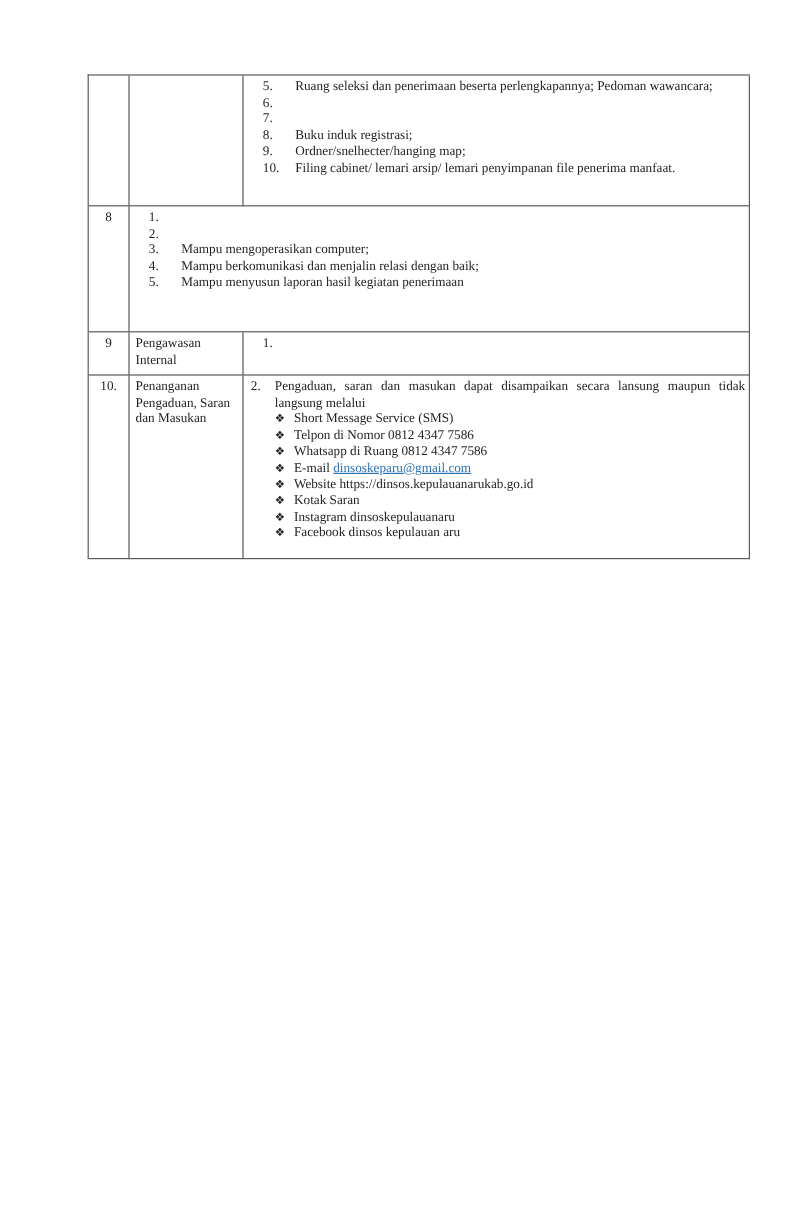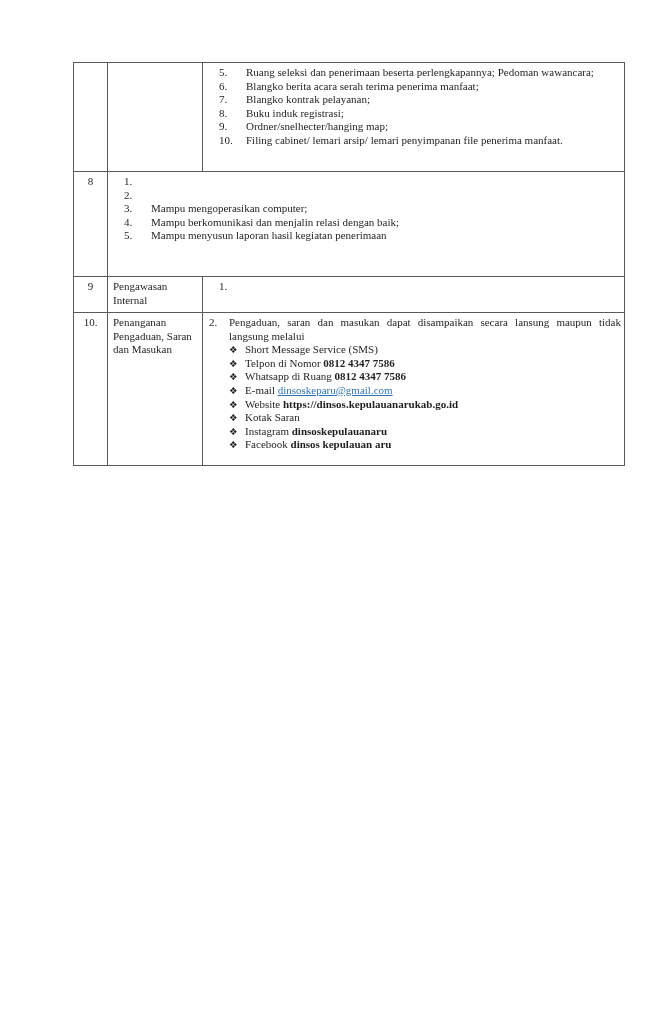--- a/index.html
+++ b/index.html
@@ -84,21 +84,21 @@
   .item.bullet {
     margin-left: 26px;
   }
   .item.bullet .marker {
     margin-left: 0;
     flex: 0 0 16px;
     font-family: "DejaVu Sans", sans-serif;
     font-size: 9.5px;
     line-height: 13.6px;
   }
-  .bold { font-weight: bold; }
+  .bold { font-weight: normal; }
   a.doc-link {
     color: var(--link-color, #2e74b5);
     text-decoration: underline;
     margin-top: 24px;
   }
 </style>
 </head>
 <body>
 
 <div class="page">
@@ -106,25 +106,23 @@
       <div class="trow">
         <div class="cell num"></div>
         <div class="cell label"></div>
         <div class="cell content">
           <div class="item">
             <span class="marker">5.</span>
             <span class="text"><span>Ruang seleksi dan penerimaan beserta perlengkapannya; Pedoman wawancara;</span></span>
           </div>
           <div class="item">
             <span class="marker">6.</span>
-            <span class="text"><span>Blangko berita acara serah terima penerima manfaat;</span></span>
           </div>
           <div class="item">
             <span class="marker">7.</span>
-            <span class="text"><span>Blangko kontrak pelayanan;</span></span>
           </div>
           <div class="item">
             <span class="marker">8.</span>
             <span class="text"><span>Buku induk registrasi;</span></span>
           </div>
           <div class="item">
             <span class="marker">9.</span>
             <span class="text"><span>Ordner/snelhecter/hanging map;</span></span>
           </div>
           <div class="item">

